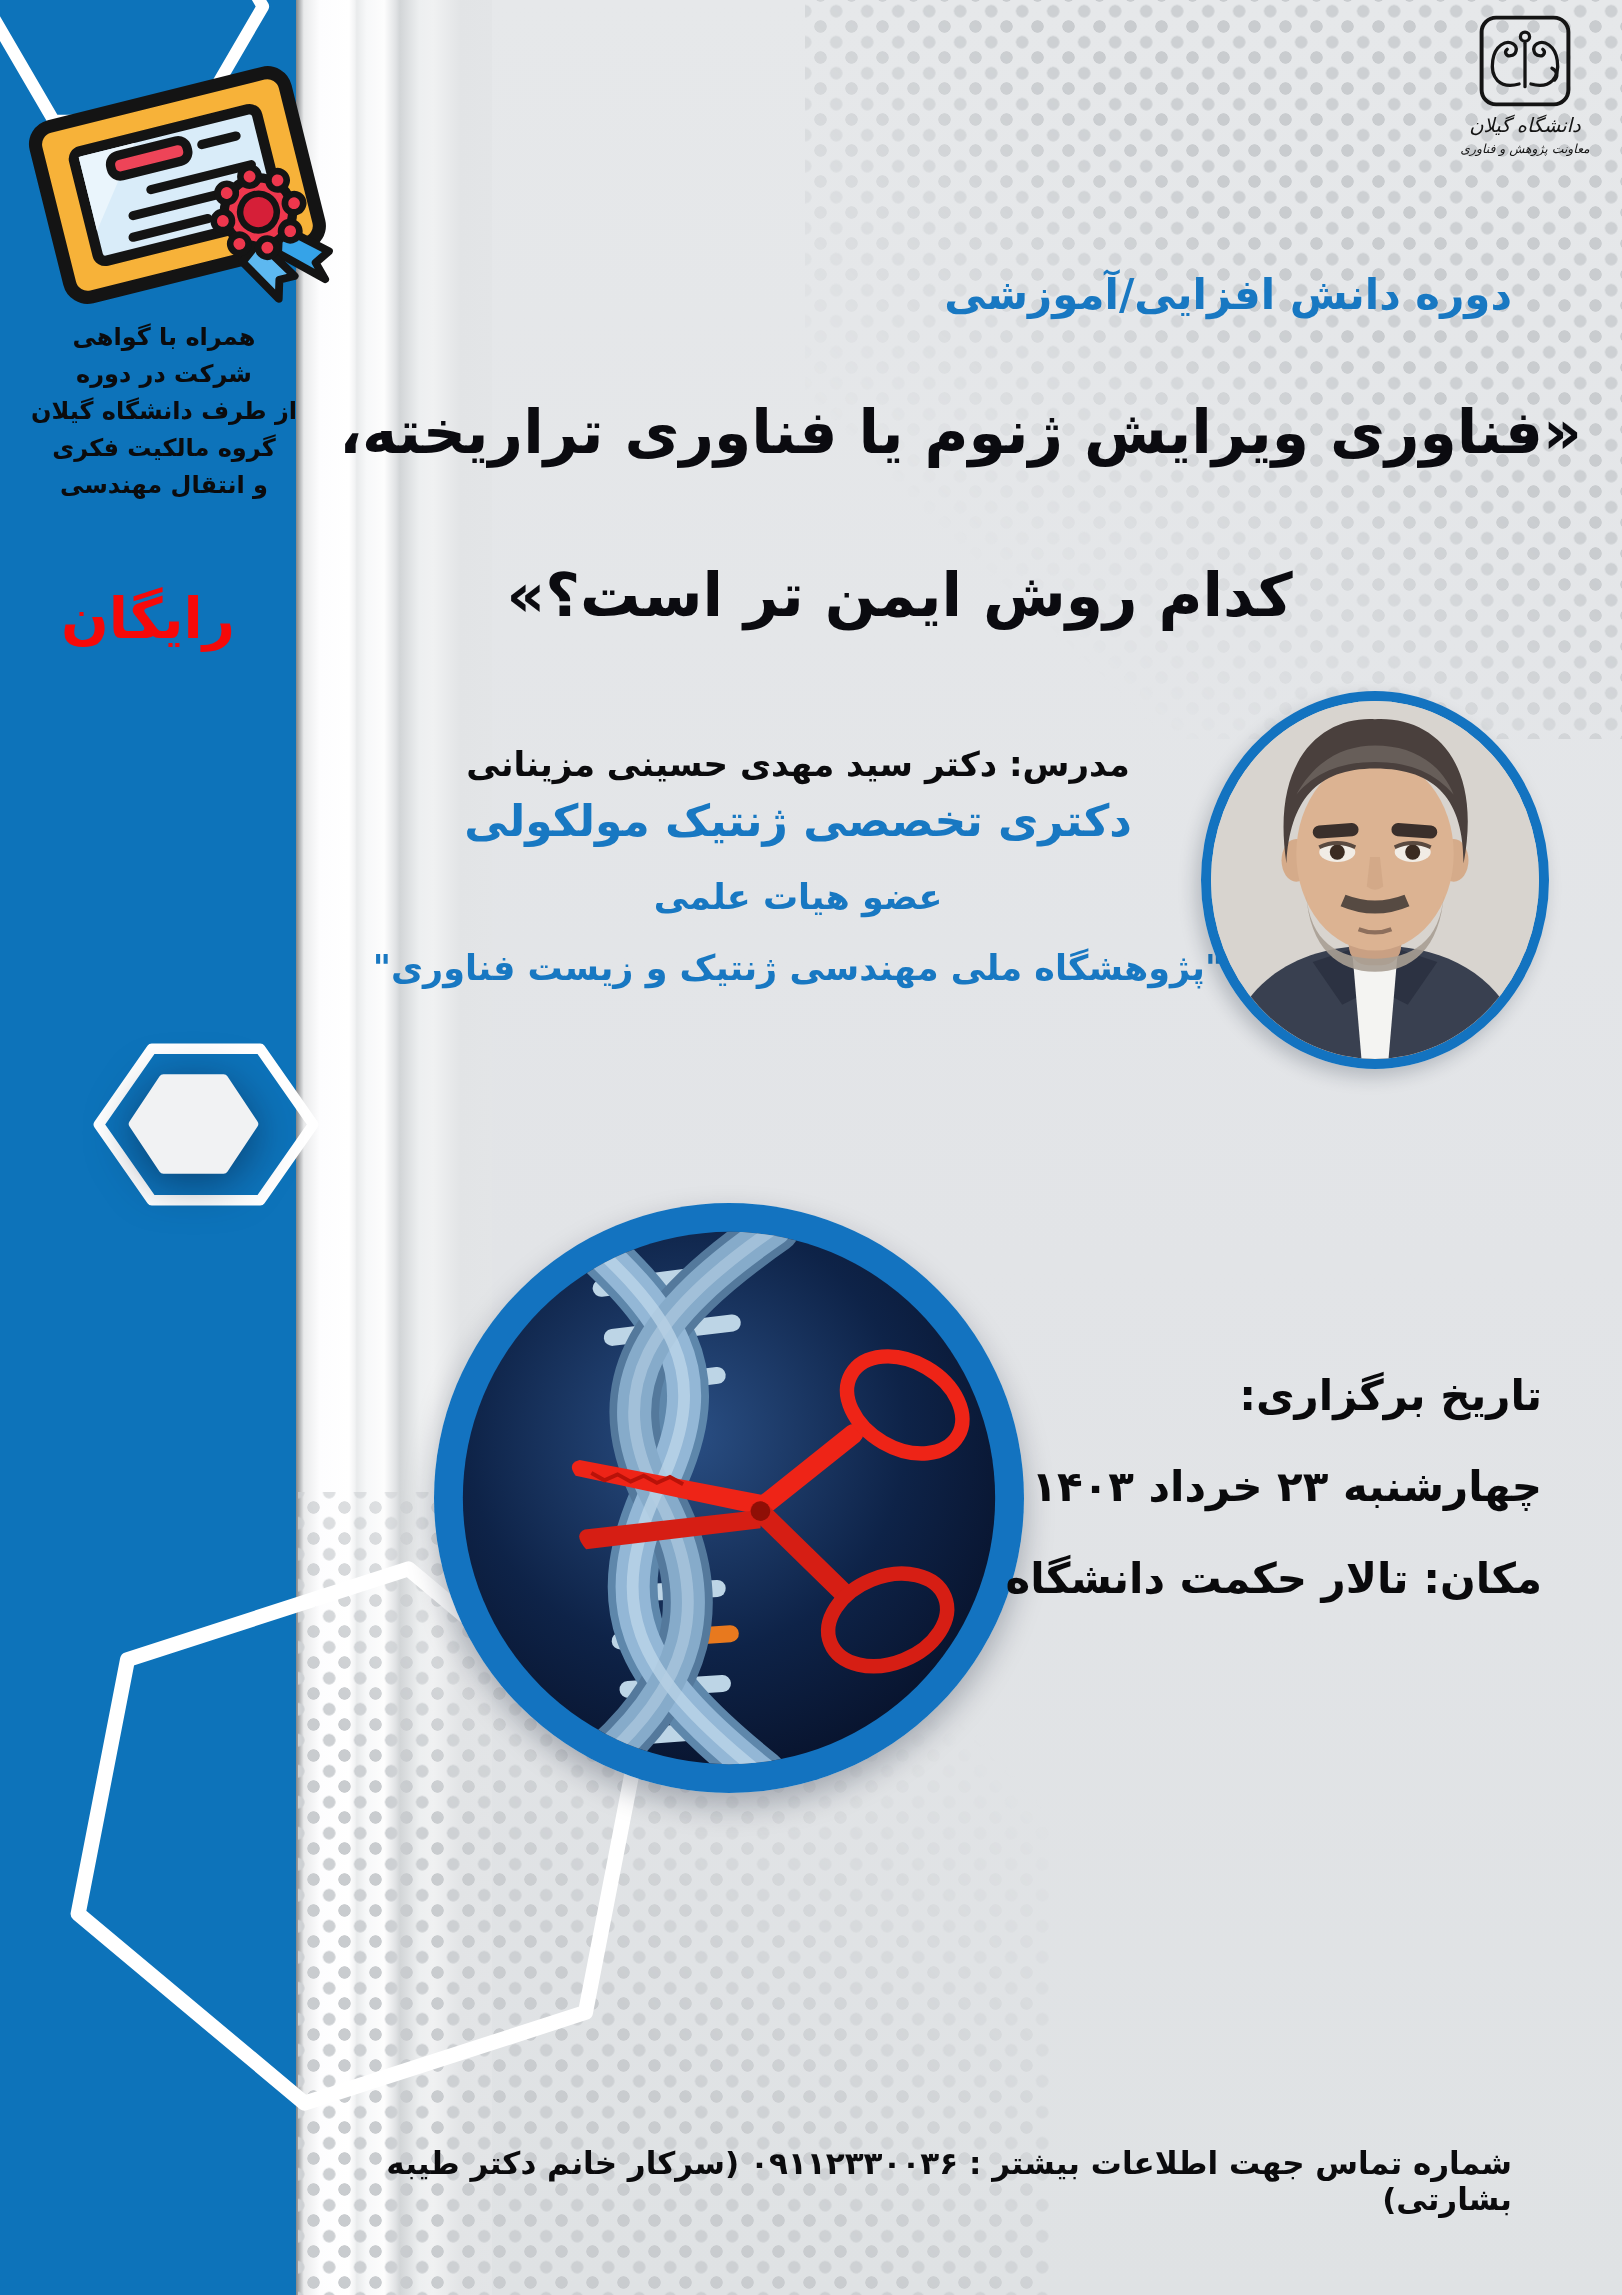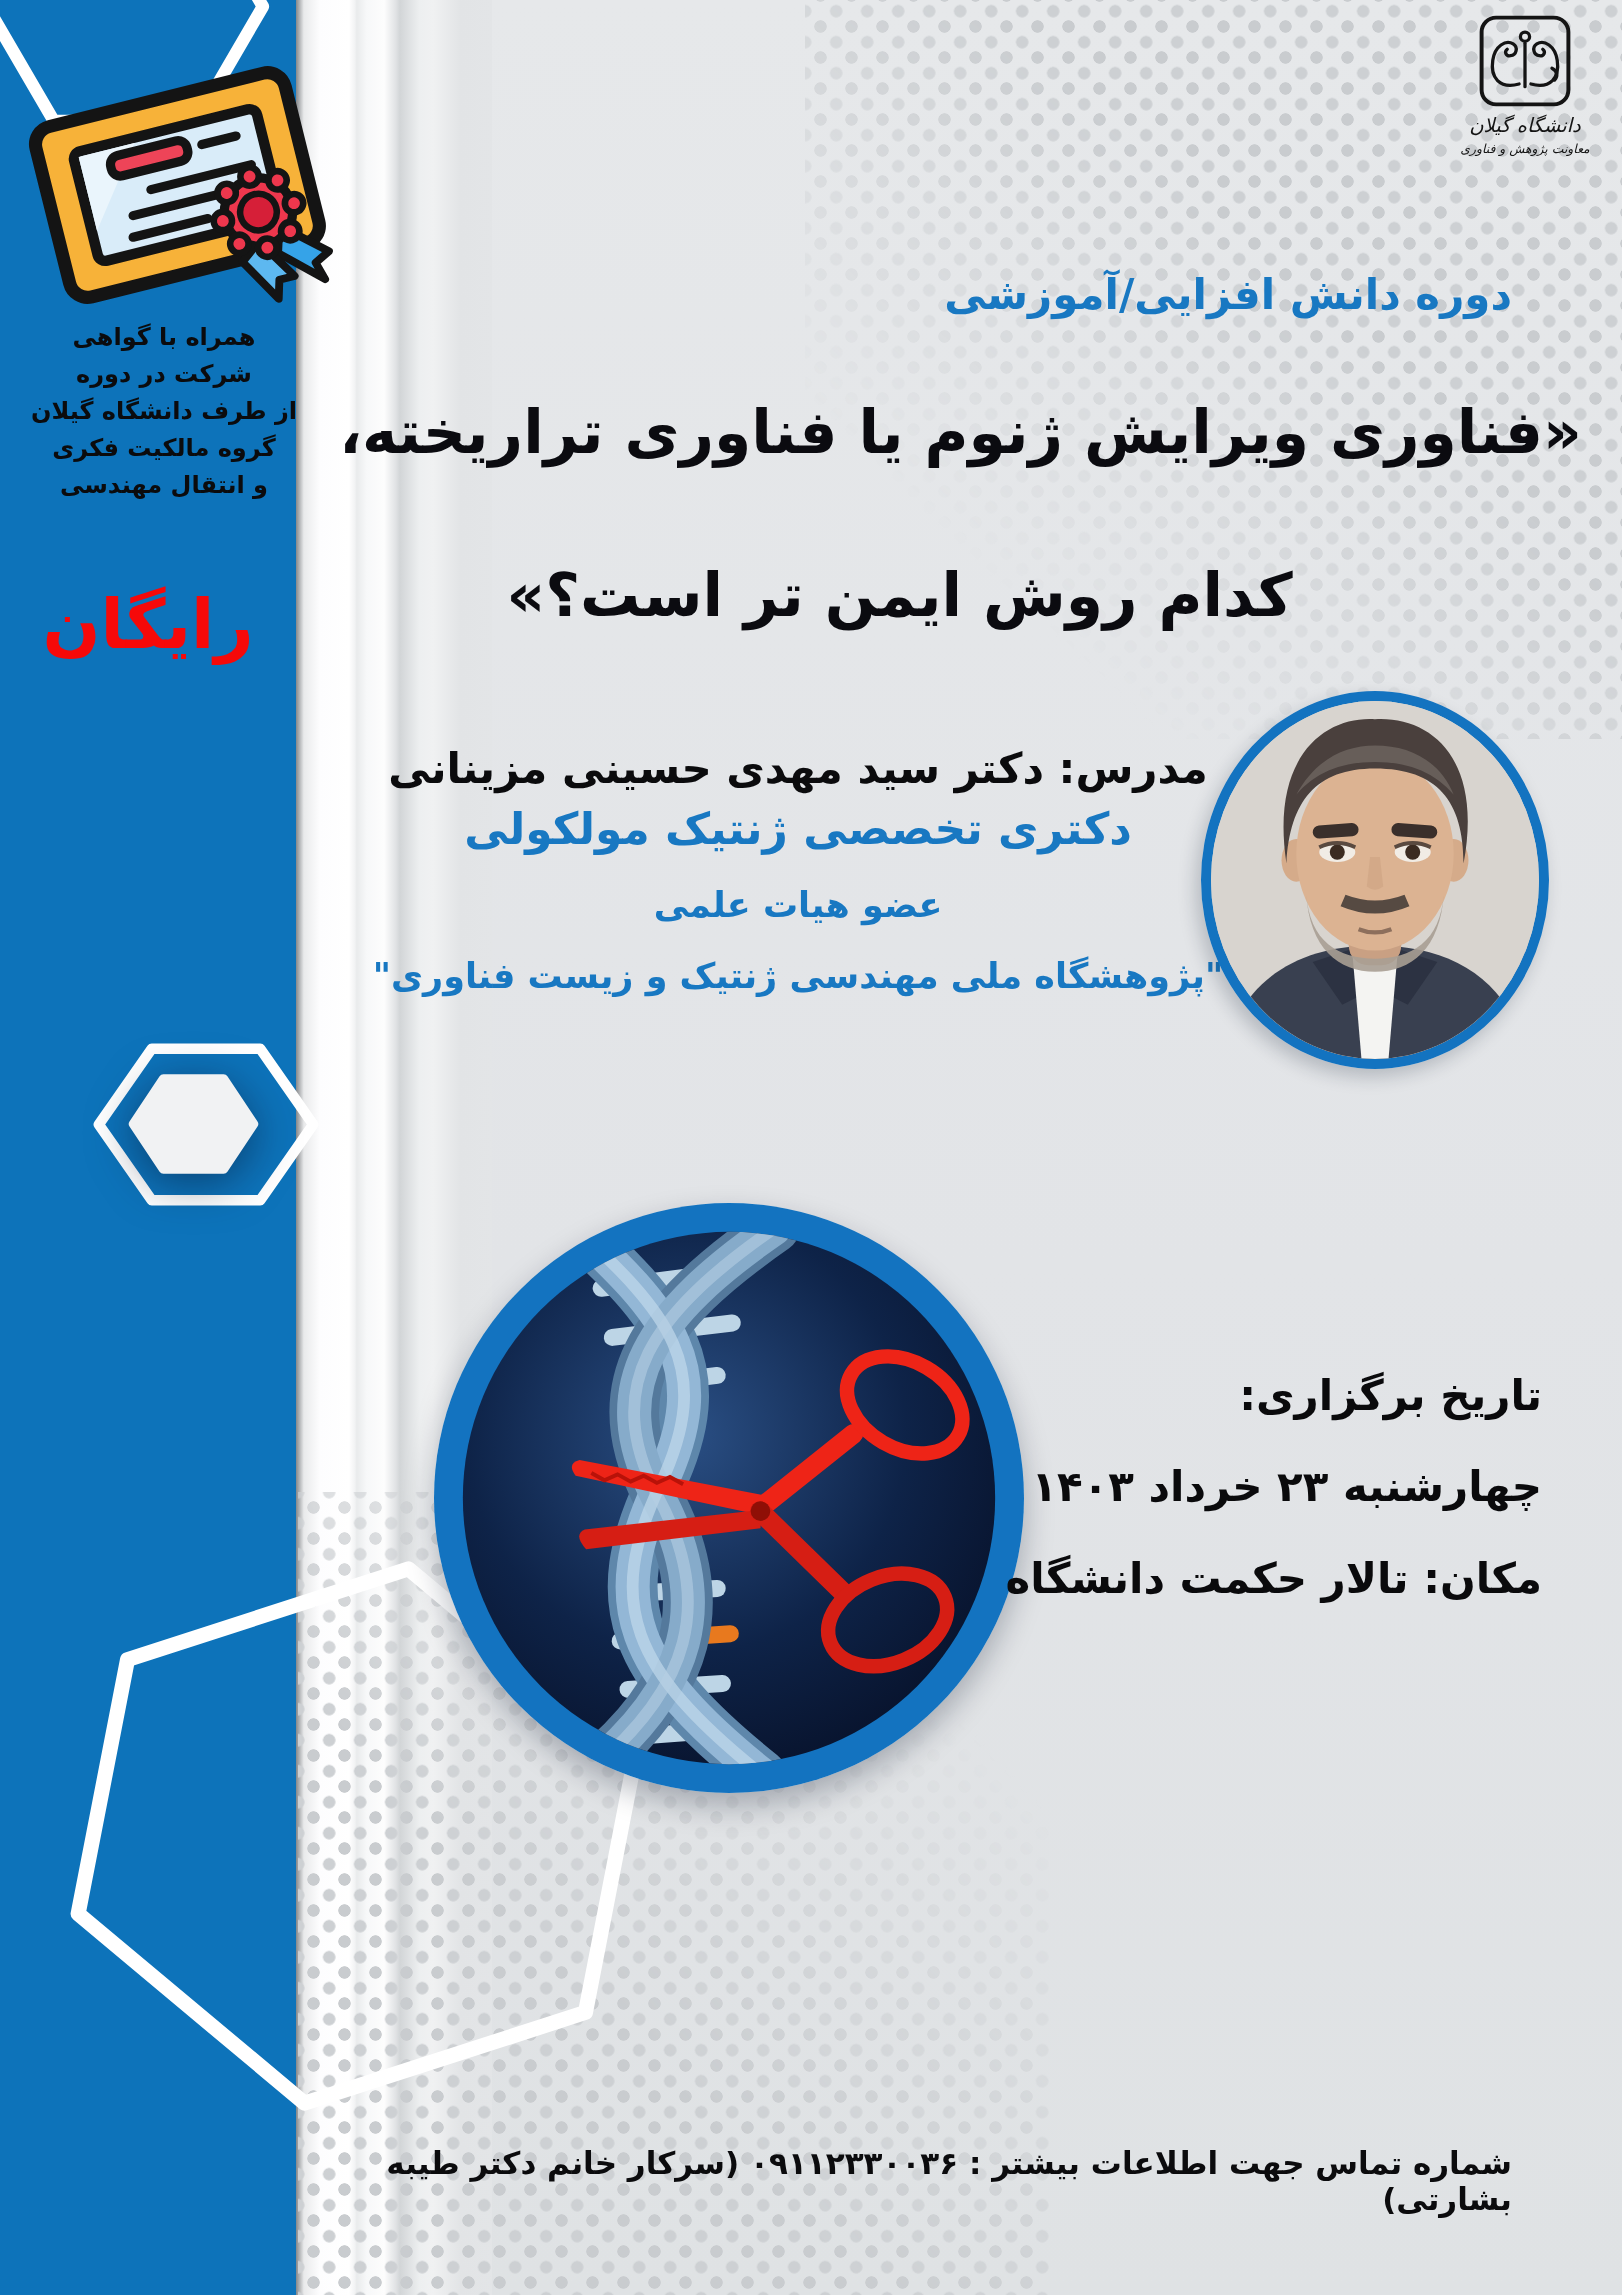--- a/index.html
+++ b/index.html
@@ -30,36 +30,36 @@
             mask-image:linear-gradient(to top right,#000 38%,rgba(0,0,0,0) 80%);}
   
   .hex{position:absolute;z-index:3;}
   .hex svg{display:block;overflow:visible;}
   .hex-filled{filter:drop-shadow(0 9.2px 22px rgba(5,20,45,.5));}
   
   .cert-icon{position:absolute;left:39px;top:65px;width:308px;height:262px;z-index:4;transform:rotate(-14deg);}
   .cert-note{position:absolute;left:0;top:319px;width:328px;z-index:4;text-align:center;
     color:#0b0b0d;font-weight:700;font-size:24px;line-height:37px;}
   .free-label{position:absolute;left:0;top:588px;width:296px;z-index:4;text-align:center;
-    color:#f60909;font-weight:700;font-size:68px;line-height:1.1;}
+    color:#f60909;font-weight:700;font-size:56px;line-height:1.1;}
   
   .logo-block{position:absolute;left:1430px;top:13px;width:190px;z-index:4;text-align:center;color:#141414;}
   .logo-block svg{display:block;margin:0 auto;}
   .logo-line1{font-size:19.6px;font-weight:400;margin-top:5.2px;font-style:italic;}
   .logo-line2{font-size:12.4px;font-weight:400;margin-top:3.9px;font-style:italic;}
   
   .course-type{position:absolute;right:111px;top:270px;z-index:4;text-align:right;
     color:#1878c2;font-weight:700;font-size:42px;}
   .title-l1{position:absolute;left:298px;top:397px;width:1325px;z-index:4;text-align:center;
     color:#0b0b10;font-weight:700;font-size:60px;}
   .title-l2{position:absolute;left:298px;top:560px;width:1203px;z-index:4;text-align:center;
     color:#0b0b10;font-weight:700;font-size:60px;}
   
   .instructor{position:absolute;left:340px;top:747px;width:916px;z-index:4;text-align:center;}
-  .instructor .name{color:#0b0b0d;font-weight:700;font-size:42px;line-height:1.05;}
+  .instructor .name{color:#0b0b0d;font-weight:700;font-size:34px;line-height:1.05;}
   .instructor .degree{color:#1878c2;font-weight:700;font-size:44px;margin-top:12px;text-align:center;}
   .instructor .role{color:#1878c2;font-weight:700;font-size:35px;margin-top:31px;}
   .instructor .affil{color:#1878c2;font-weight:700;font-size:35px;margin-top:31px;}
   .photo{position:absolute;left:1201px;top:691px;width:348px;height:378px;z-index:4;
     border:10.5px solid #1373c0;border-radius:50%;overflow:hidden;
     background:linear-gradient(180deg,#dcd8d3,#cfcac4);
     box-shadow:-5.2px 7.9px 18.3px rgba(20,30,50,.22);}
   .photo svg{display:block;width:100%;height:100%;}
   
   .dna{position:absolute;left:434px;top:1203px;width:590px;height:590px;z-index:3;

